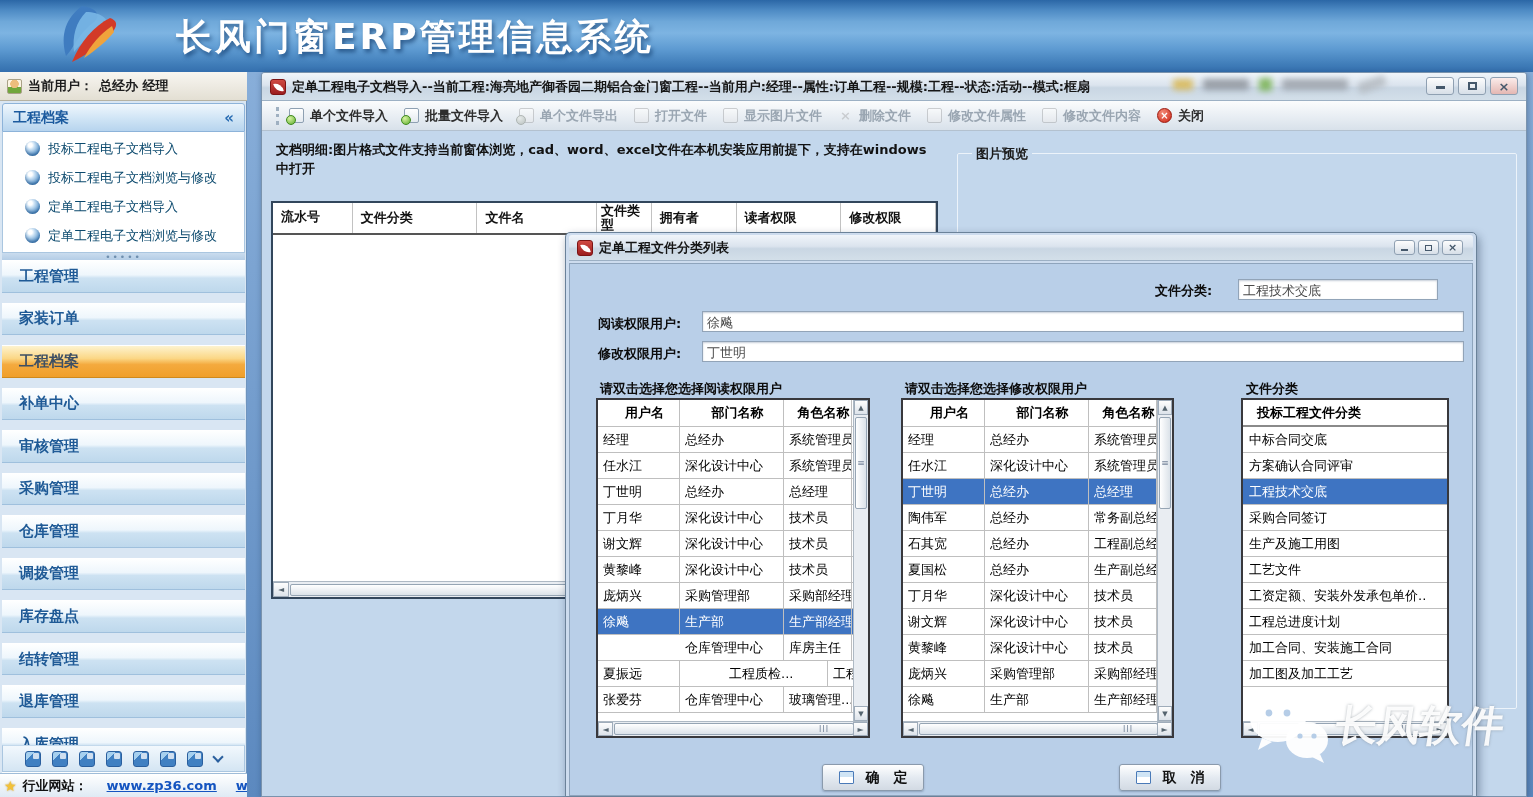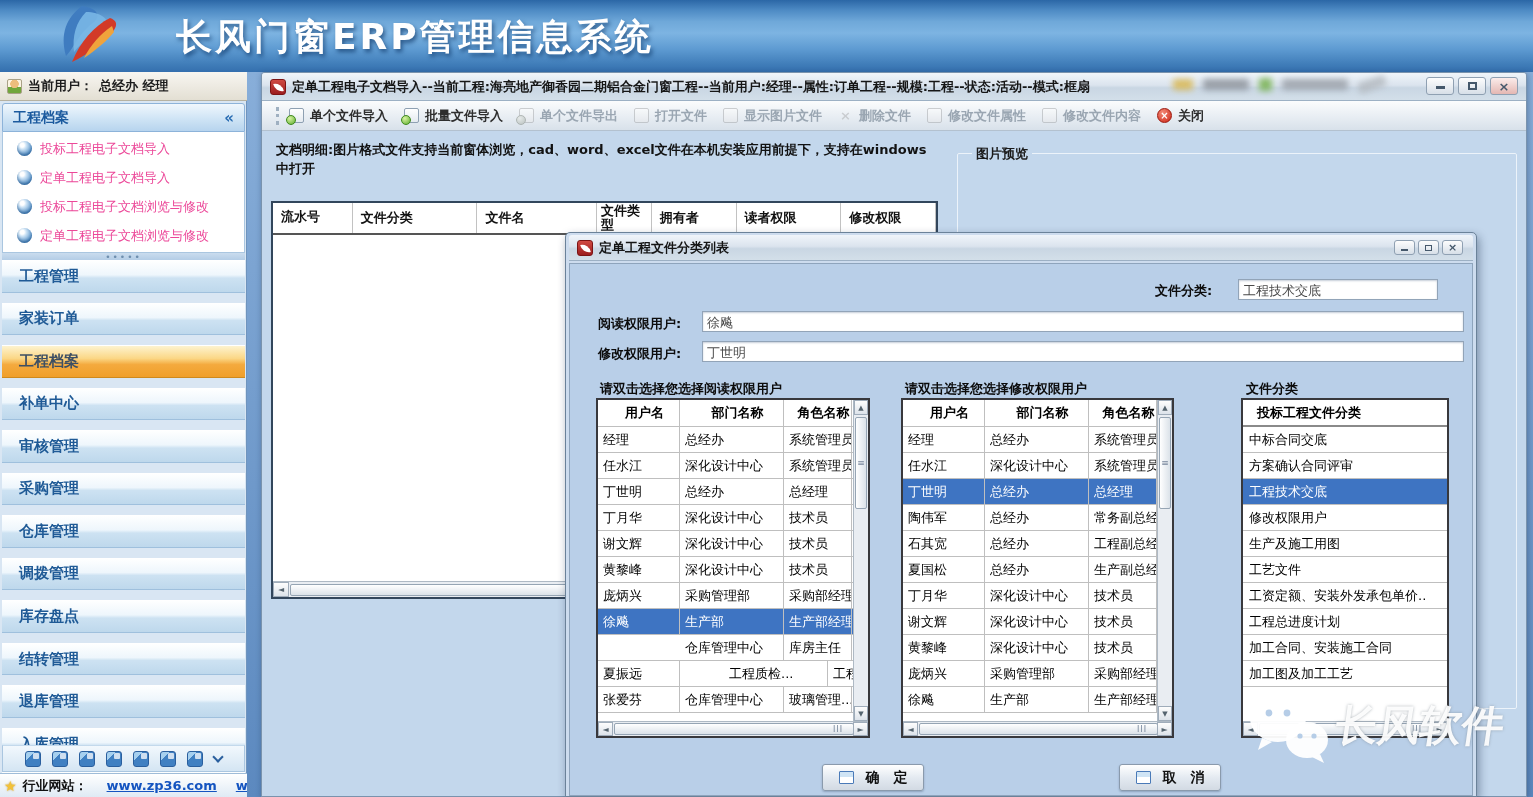--- a/index.html
+++ b/index.html
@@ -21,21 +21,21 @@
   .sidebar{position:absolute;left:0;top:72px;width:247px;height:725px;background:#d9e6f3;border-right:1px solid #6f94bd;}
   .user-bar{position:absolute;left:0;top:0;width:247px;height:29px;display:flex;align-items:center;gap:6px;padding:0 7px;
     background:linear-gradient(#f8f6f1,#e3dfd3);border-bottom:1px solid #b6b2a2;font-size:13px;font-weight:bold;color:#1c1c1c;}
   .person{width:15px;height:15px;border-radius:2px;border:1px solid #a9a287;
     background:radial-gradient(circle at 50% 30%,#edbd7d 0 4px,rgba(0,0,0,0) 4.5px),linear-gradient(#fcf4e4 0 52%,#71a63c 52% 100%);}
   .grp-hdr{position:absolute;left:2px;top:31px;width:243px;height:29px;display:flex;align-items:center;justify-content:space-between;
     padding:0 10px;border:1px solid #8db3d9;border-radius:3px 3px 0 0;
     background:linear-gradient(#f0f7fd,#cfe4f5 55%,#b7d4ee);color:#1b5a9e;font-size:14px;font-weight:bold;}
   .collapse{color:#2a6db3;font-weight:bold;font-size:15px;cursor:pointer;}
   .doc-list{position:absolute;left:2px;top:60px;width:243px;height:121px;background:#fff;border:1px solid #aac6e0;border-top:none;padding-top:2px;}
-  .doc-item{height:29px;display:flex;align-items:center;gap:8px;padding-left:14px;font-size:13px;color:#ec4899;cursor:pointer;}
+  .doc-item{height:29px;display:flex;align-items:center;gap:8px;padding-left:22px;font-size:13px;color:#0c4a6e;cursor:pointer;}
   .sphere{width:15px;height:15px;border-radius:50%;flex:0 0 auto;
     background:radial-gradient(circle at 35% 28%,#fff 0 2px,#cde3f5 28%,#5e98cc 70%,#2f699f 100%);
     box-shadow:inset 0 -2px 3px rgba(15,60,110,.45);}
   .splitter{position:absolute;left:2px;top:181px;width:243px;height:7px;background:linear-gradient(#cadcee,#b4cde6);
     display:flex;align-items:center;justify-content:center;color:#6e8eae;font-size:9px;letter-spacing:2px;line-height:0;}
   .menu{position:absolute;left:2px;top:188px;width:243px;height:543px;display:flex;flex-direction:column;gap:10px;}
   .menu-btn{flex:1;display:flex;align-items:center;padding-left:17px;font-size:15px;font-weight:bold;color:#1f5a96;cursor:pointer;
     background:linear-gradient(#feffff 0%,#eef6fc 45%,#cde2f2 55%,#bed8ec 100%);border-bottom:1px solid #9fc0dd;border-top:1px solid #fff;}
   .menu-btn.selected{background:linear-gradient(#fdf3cf 0%,#fbd786 40%,#f4aa3e 60%,#f09f2b 100%);
     border-bottom:1px solid #cf8a1d;color:#3d4f63;}
@@ -85,21 +85,21 @@
     color:#fff;font-size:10px;font-weight:bold;display:flex;align-items:center;justify-content:center;}
   .mw-body{position:absolute;left:0;top:58px;right:0;bottom:0;}
   .doc-note{position:absolute;left:14px;top:10px;width:660px;font-size:13px;font-weight:bold;color:#121212;line-height:1.45;}
   .mw-table{position:absolute;left:9px;top:70px;width:667px;height:398px;border:2px solid #32465c;background:#fff;}
   .mw-thead{display:flex;height:32px;border-bottom:2px solid #555;}
   .mw-th{display:flex;align-items:center;padding-left:8px;font-size:13px;font-weight:bold;color:#111;border-right:1px solid #c2c2c2;line-height:1.05;}
   .hscroll{position:absolute;left:0;right:0;bottom:0;height:16px;background:#e9edf2;border-top:1px solid #aeb9c4;display:flex;align-items:center;}
   .sc-btn{width:16px;height:100%;border:1px solid #9facba;background:linear-gradient(#fdfdfd,#dde3ea);
     display:flex;align-items:center;justify-content:center;font-size:8px;color:#55646f;cursor:pointer;flex:0 0 auto;}
   .h-thumb{height:12px;margin:8px 1px;border:1px solid #96a5b4;border-radius:2px;background:linear-gradient(#ffffff,#dbe2e9);
-    display:flex;align-items:center;justify-content:flex-end;padding-right:10px;color:#76859a;font-size:8px;letter-spacing:1px;cursor:pointer;}
+    display:flex;align-items:center;justify-content:flex-end;padding-right:24px;color:#76859a;font-size:8px;letter-spacing:1px;cursor:pointer;}
   .preview{position:absolute;left:695px;top:22px;width:560px;height:556px;border:1px solid #ecf3fa;border-radius:2px;}
   .preview-lbl{position:absolute;left:14px;top:-9px;padding:0 4px;background:#c3d7ec;font-size:13px;font-weight:bold;color:#1a1a1a;}
 
   
   .dialog{position:absolute;left:565px;top:232px;width:912px;height:565px;background:#cddcee;border:1px solid #6b8299;
     border-radius:5px 5px 0 0;box-shadow:2px 4px 10px rgba(10,30,60,.4);}
   .dlg-title{position:absolute;left:3px;top:2px;right:3px;height:26px;border-radius:3px 3px 0 0;}
   .dlg-body{position:absolute;left:3px;top:30px;right:3px;bottom:0;background:#b9cfe8;border:1px solid #8ea4bc;overflow:hidden;}
   .lbl{position:absolute;font-size:13px;font-weight:bold;color:#0c0c0c;white-space:nowrap;}
   .field{position:absolute;height:21px;background:#fff;border:1px solid #92a4b8;box-shadow:inset 0 1px 2px rgba(90,110,140,.35);
@@ -159,25 +159,25 @@
       <span>工程档案</span>
       <span class="collapse">«</span>
     </div>
     <div class="doc-list">
         <div class="doc-item">
           <span class="sphere"></span>
           <span>投标工程电子文档导入</span>
         </div>
         <div class="doc-item">
           <span class="sphere"></span>
-          <span>定单工程电子文档导入</span>
+          <span>投标工程电子文档浏览与修改</span>
         </div>
         <div class="doc-item">
           <span class="sphere"></span>
-          <span>投标工程电子文档浏览与修改</span>
+          <span>定单工程电子文档导入</span>
         </div>
         <div class="doc-item">
           <span class="sphere"></span>
           <span>定单工程电子文档浏览与修改</span>
         </div>
       </div>
     <div class="splitter">•••••</div>
     <div class="menu">
         <div class="menu-btn">工程管理</div>
         <div class="menu-btn">家装订单</div>
@@ -475,21 +475,21 @@
           <span class="sc-btn" style="width:15px;position:absolute;right:0;">►</span>
         </div>
       </div>
 
       <div class="panel" style="left:671px;top:134px;width:208px;height:340px;">
         <div class="ptable noscroll" id="cat-table">
           <div class="cat-hdr">投标工程文件分类</div>
         <div class="cat-row">中标合同交底</div>
             <div class="cat-row">方案确认合同评审</div>
             <div class="cat-row sel">工程技术交底</div>
-            <div class="cat-row">修改权限用户</div>
+            <div class="cat-row">采购合同签订</div>
             <div class="cat-row">生产及施工用图</div>
             <div class="cat-row">工艺文件</div>
             <div class="cat-row">工资定额、安装外发承包单价..</div>
             <div class="cat-row">工程总进度计划</div>
             <div class="cat-row">加工合同、安装施工合同</div>
             <div class="cat-row">加工图及加工工艺</div>
           </div>
         <div class="phscroll">
           <span class="sc-btn" style="width:15px;">◄</span>
           <span class="h-thumb" style="flex:1;margin-right:14px;">III</span>

